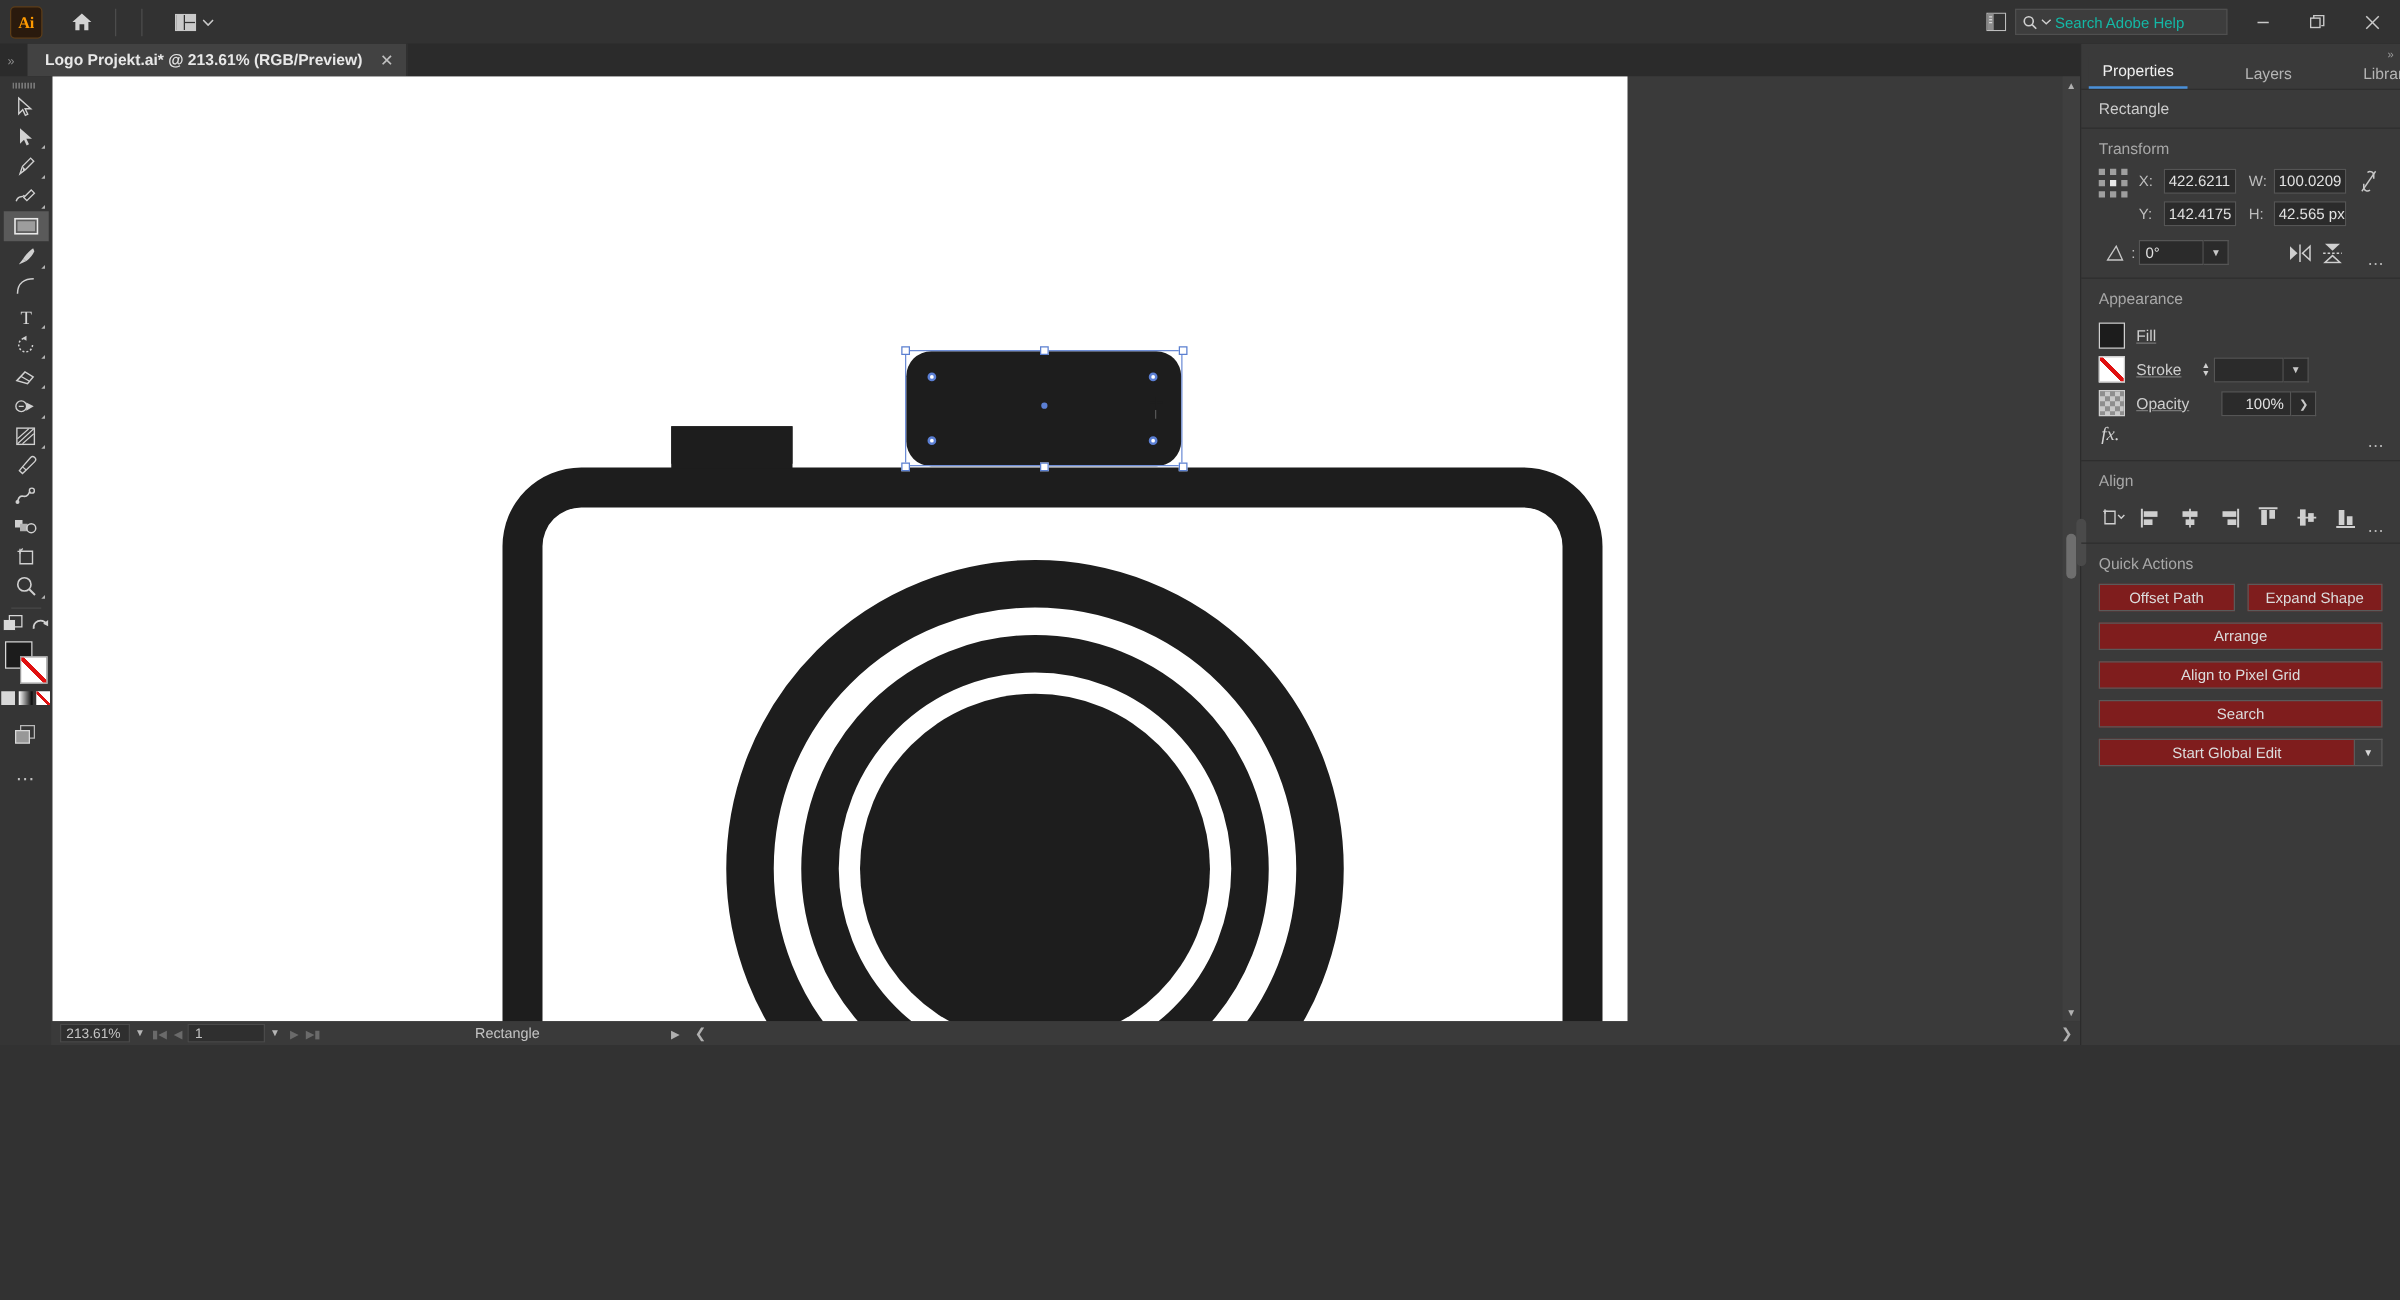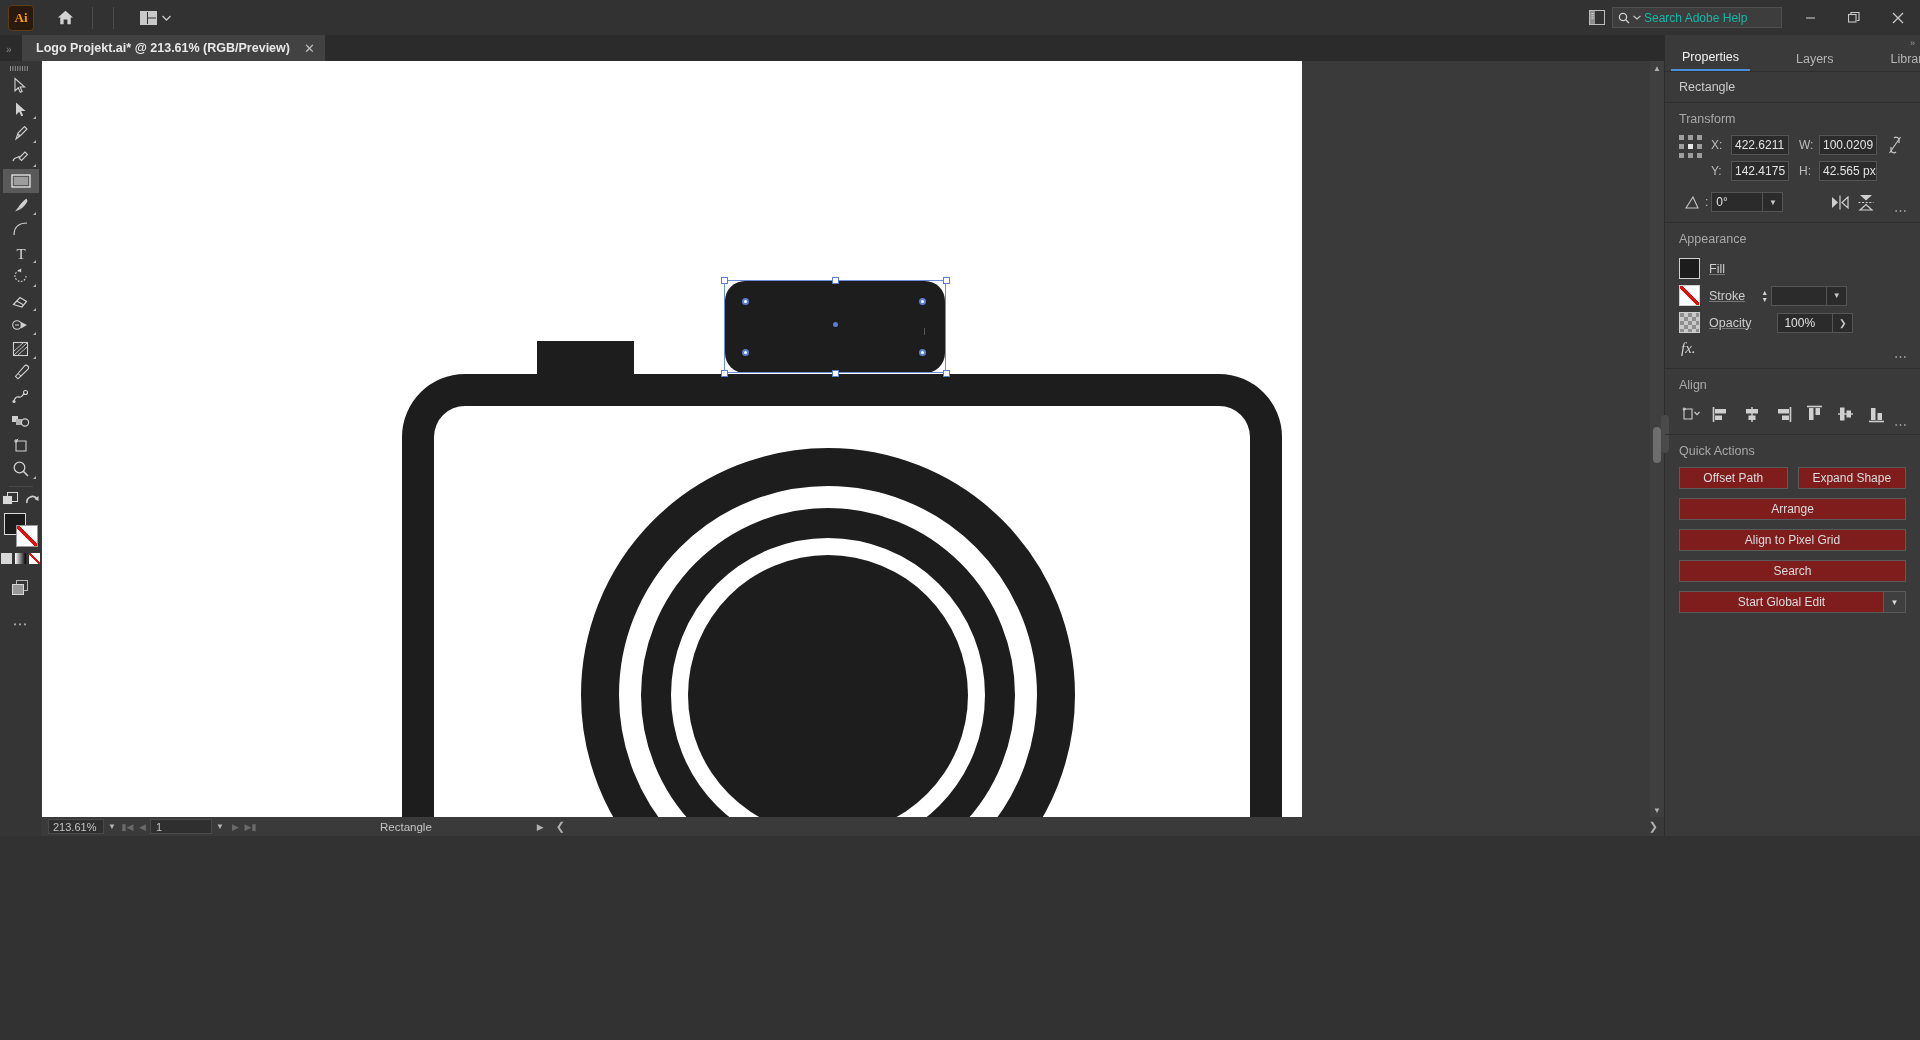--- a/index.html
+++ b/index.html
@@ -200,21 +200,21 @@
     background:linear-gradient(to bottom left, transparent 44%, #e01010 44%, #e01010 56%, transparent 56%); }
   .ap-sw.opacity { background:
       repeating-conic-gradient(#c9c9c9 0% 25%, #8e8e8e 0% 50%) 0 0/8px 8px; }
   .ap-lbl { font-size:12.5px; color:#cdcdcd; text-decoration:underline; text-decoration-color:#777;}
   .stepper { width:13px; height:20px; display:flex; flex-direction:column;
     align-items:center; justify-content:center; color:#d0d0d0; font-size:7px; line-height:7px;}
   .stroke-field { width:56px; height:20px; background:#2b2b2b; border:1px solid #555;}
   .stroke-chev { width:20px; height:20px; background:#2b2b2b; border:1px solid #555;
     border-left:none; display:flex; align-items:center; justify-content:center; font-size:8px;}
   .op-field { width:56px; height:20px; background:#2b2b2b; border:1px solid #555;
-    display:flex; align-items:center; padding-left:6px; font-size:12px; color:#e2e2e2;}
+    display:flex; align-items:center; padding-left:18px; font-size:12px; color:#e2e2e2;}
   .op-chev { width:20px; height:20px; background:#2b2b2b; border:1px solid #555;
     border-left:none; display:flex; align-items:center; justify-content:center; font-size:9px;}
   .fx { font-family:"Liberation Serif", serif; font-style:italic; font-size:15px; color:#d2d2d2; padding:4px 0 2px 2px;}
 
   .align-row { display:flex; align-items:center; gap:9px; padding-top:2px;}
   .al-ic { width:22px; height:22px; display:flex; align-items:center; justify-content:center;}
 
   .qa-btn {
     height:22px; background:#7f1d1d; border:1px solid #5a5a5a; color:#dcdcdc;
     font-size:12px; display:flex; align-items:center; justify-content:center;

